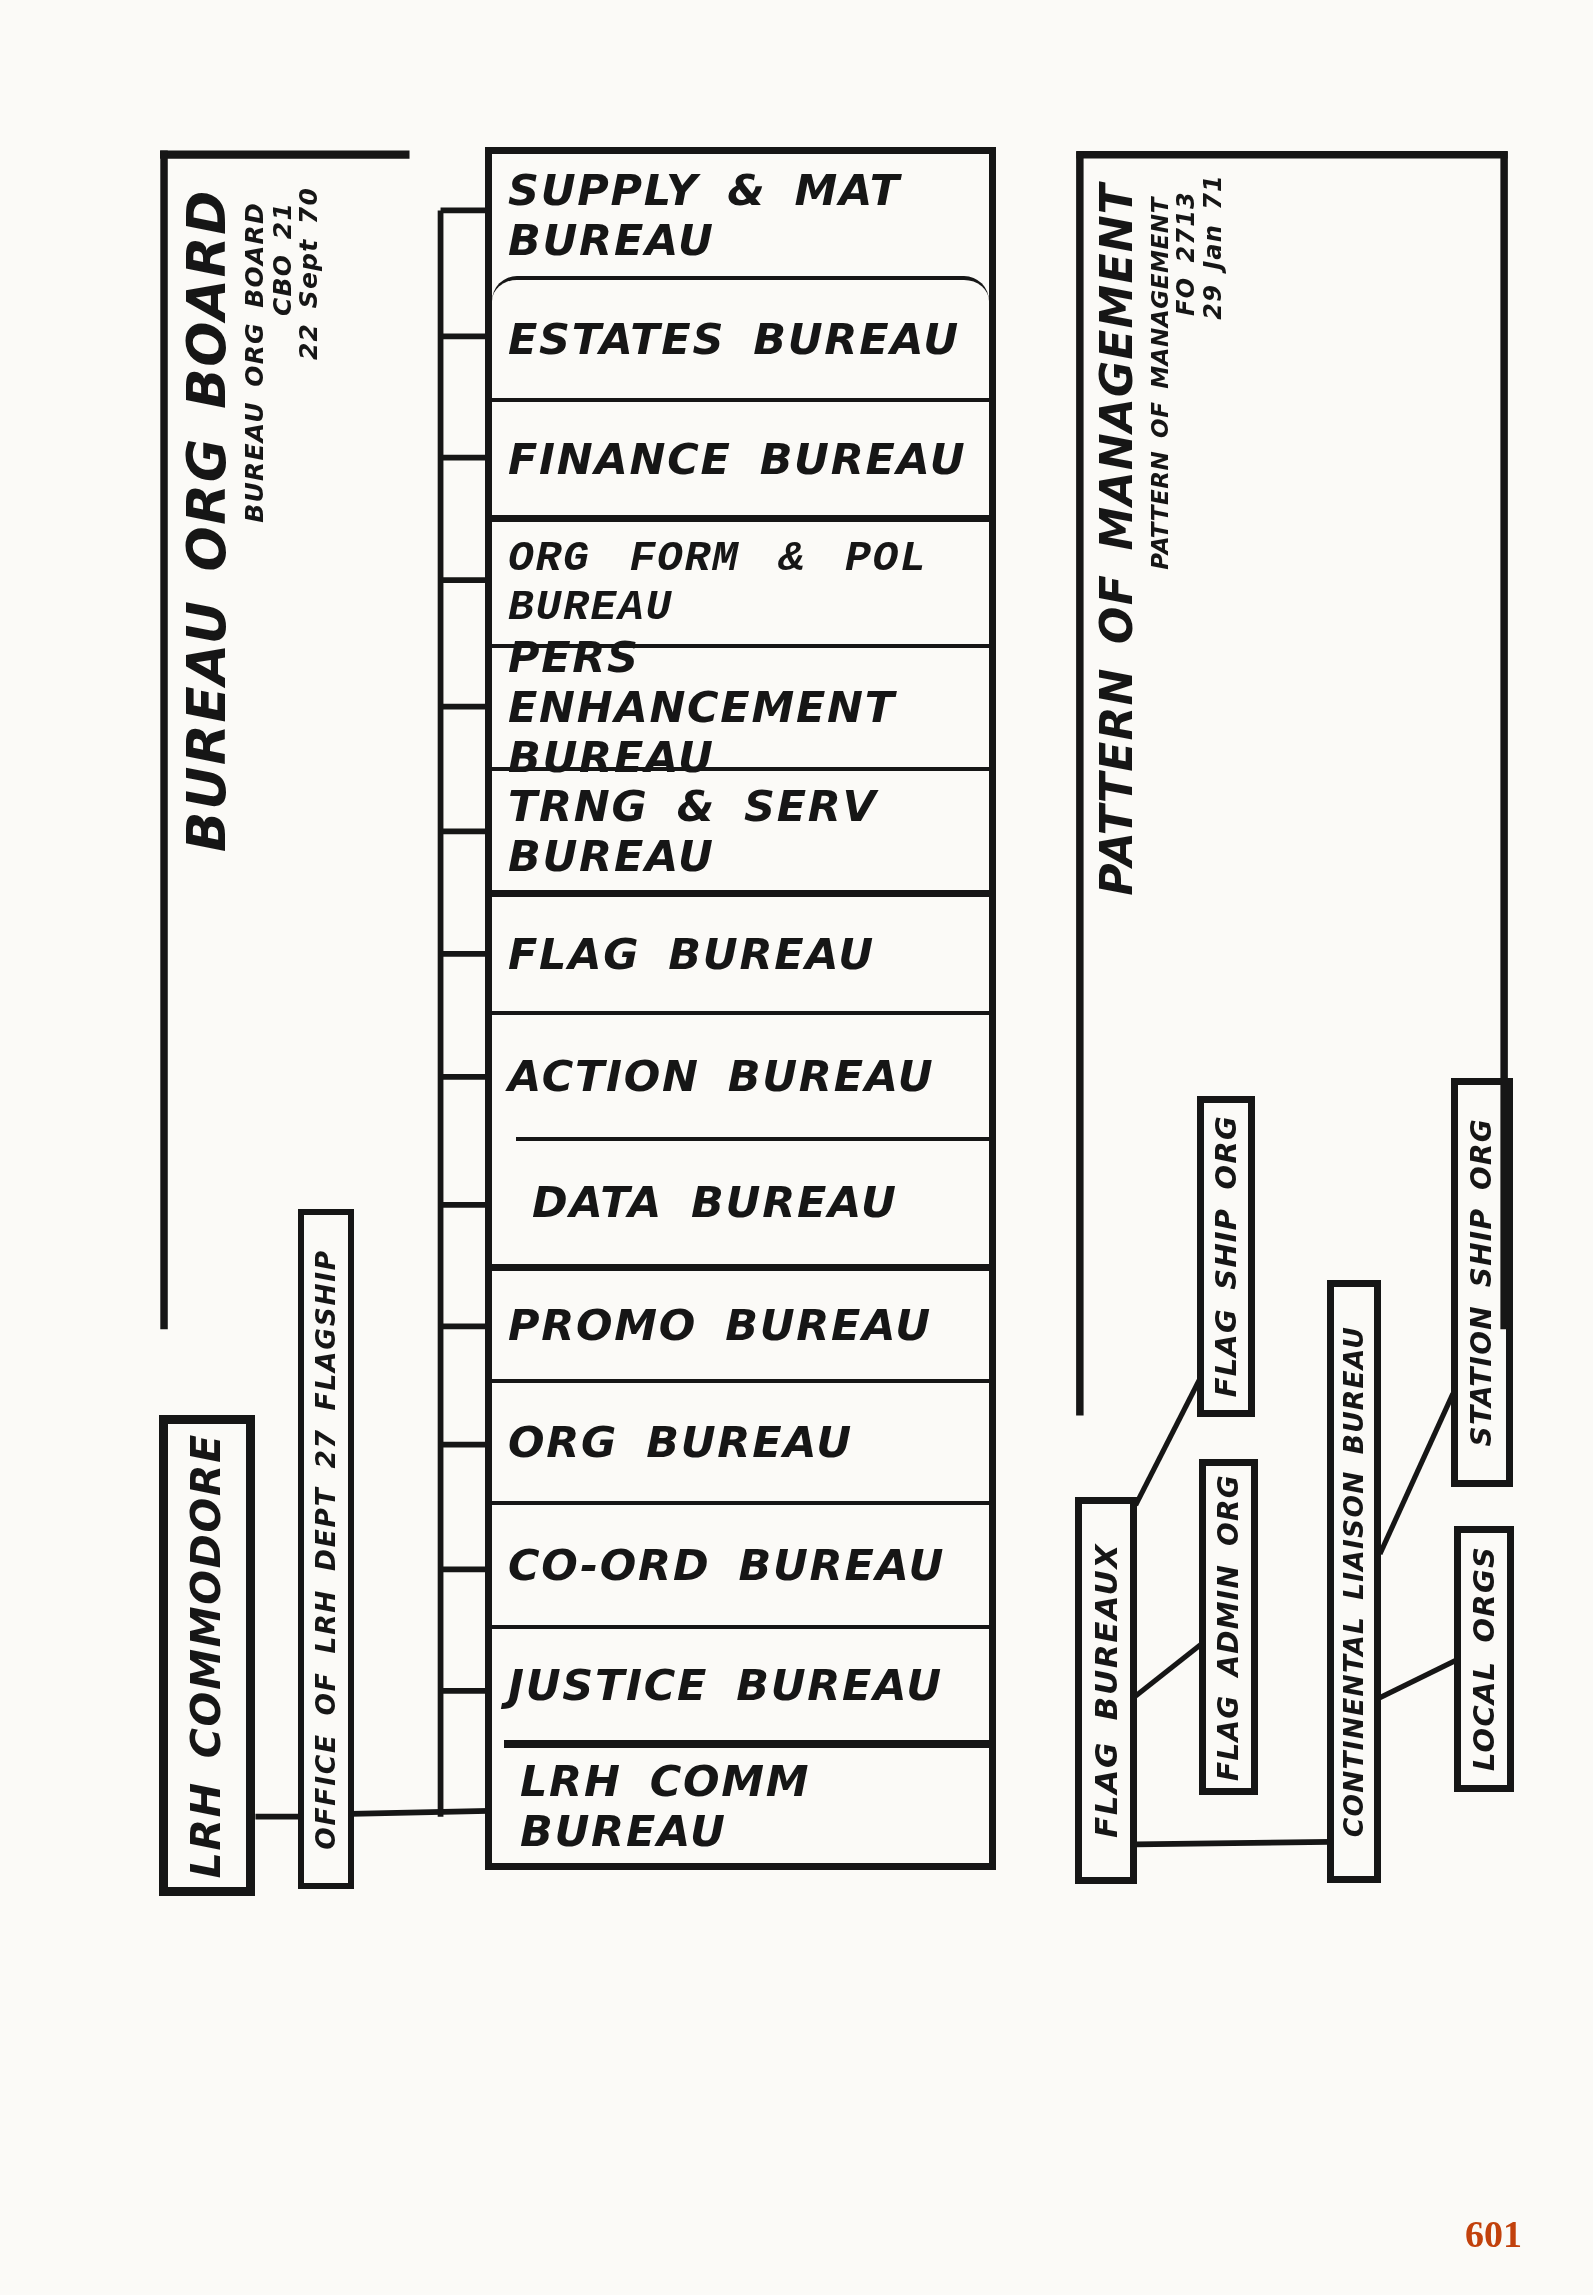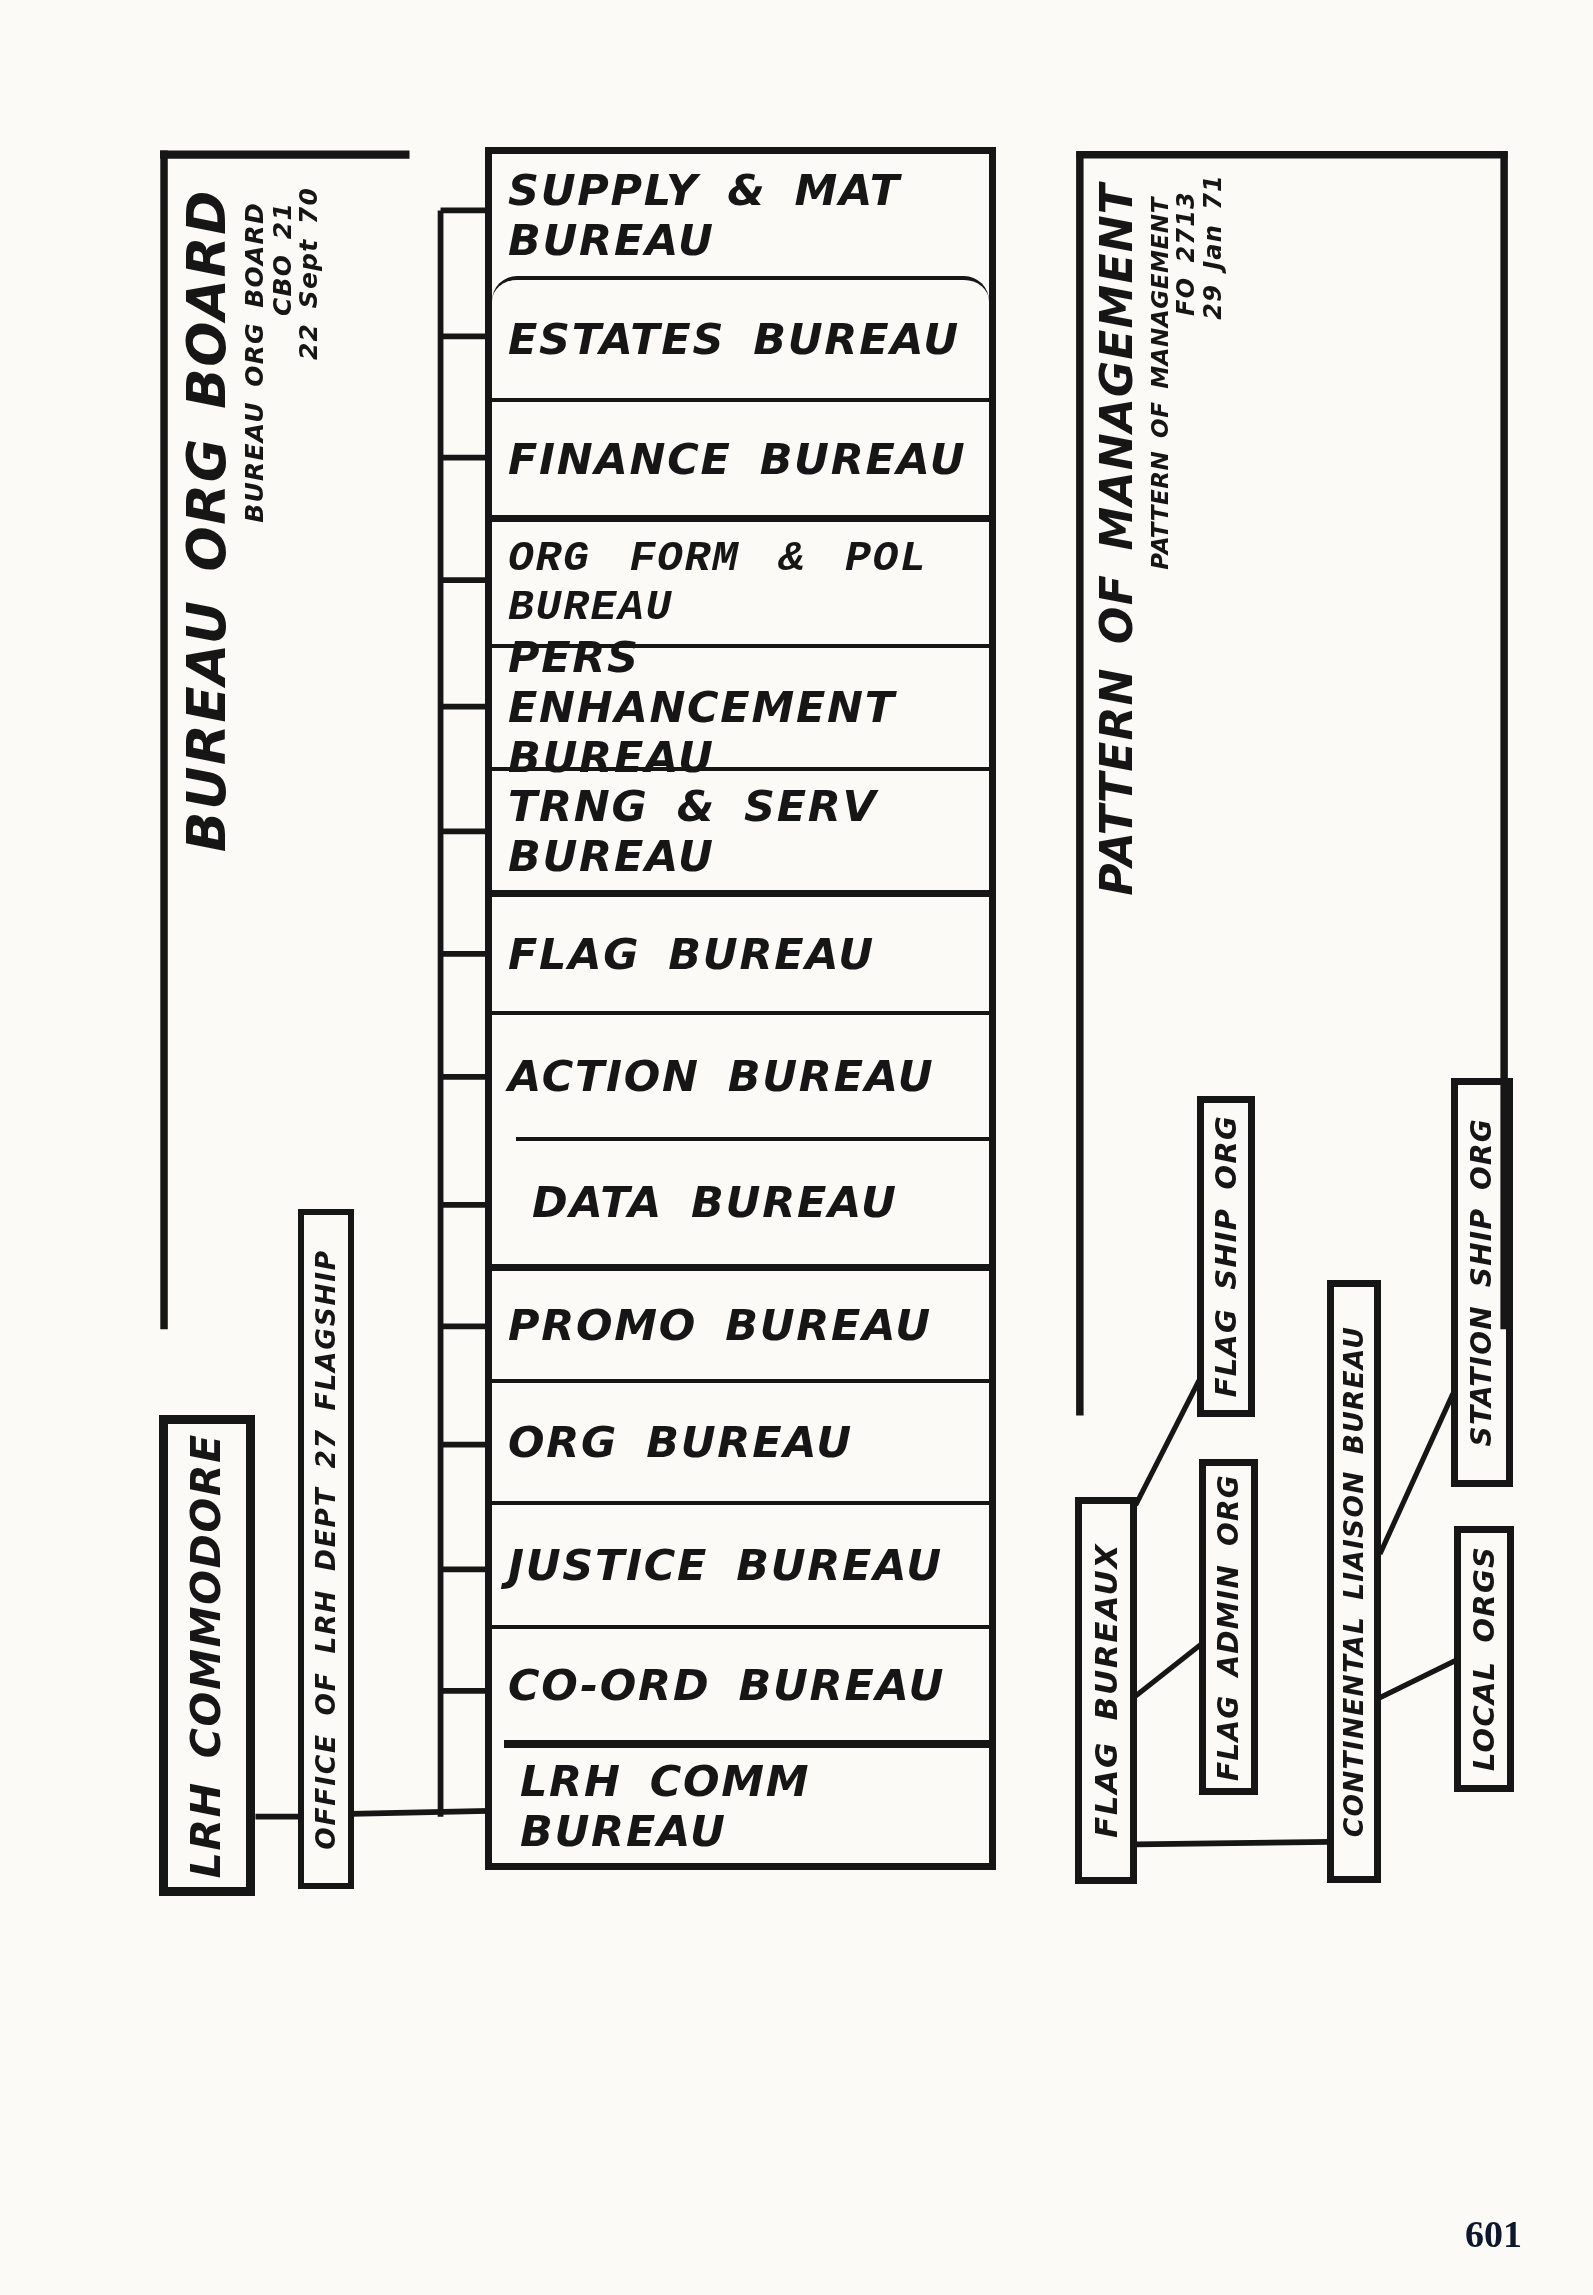--- a/index.html
+++ b/index.html
@@ -46,21 +46,21 @@
   .bureau-cell:nth-child(9){ flex-grow:224;margin-left:24px; }
   .bureau-cell:nth-child(10){ flex-grow:197; border-top-width:7.5px; }
   .bureau-cell:nth-child(11){ flex-grow:215; }
   .bureau-cell:nth-child(12){ flex-grow:220; }
   .bureau-cell:nth-child(13){ flex-grow:202; }
   .bureau-cell:nth-child(14){ flex-grow:209; border-top-width:8px;margin-left:12px; }
   svg.lines{ position:absolute; left:0; top:0; pointer-events:none; }
   #page-number{
     position:absolute; left:1465px; top:2212px;
     font-family:"Liberation Serif", serif; font-weight:700; font-size:38px;
-    font-style:normal; color:#0f172a;
+    font-style:normal; color:#c2410c;
   }
 </style>
 </head>
 <body>
 
 <div id="page">
 
   <svg class="lines" width="1594" height="2295" viewBox="0 0 2772 3992">
 
     <line x1="278" y1="269" x2="712" y2="269" stroke="#161616" stroke-width="14"></line>
@@ -105,22 +105,22 @@
     <div class="bureau-cell">ESTATES BUREAU</div>
     <div class="bureau-cell">FINANCE BUREAU</div>
     <div class="bureau-cell">ORG FORM &amp; POL BUREAU</div>
     <div class="bureau-cell">PERS ENHANCEMENT BUREAU</div>
     <div class="bureau-cell">TRNG &amp; SERV BUREAU</div>
     <div class="bureau-cell">FLAG BUREAU</div>
     <div class="bureau-cell">ACTION BUREAU</div>
     <div class="bureau-cell">DATA BUREAU</div>
     <div class="bureau-cell">PROMO BUREAU</div>
     <div class="bureau-cell">ORG BUREAU</div>
+    <div class="bureau-cell">CO-ORD BUREAU</div>
     <div class="bureau-cell">JUSTICE BUREAU</div>
-    <div class="bureau-cell">CO-ORD BUREAU</div>
     <div class="bureau-cell">LRH COMM BUREAU</div>
   </div>
 
   <div class="box" style="left:159px; top:1415px; width:96px; height:481px; border-width:9.2px;">
     <span class="vtext hand" style="font-size:41px; letter-spacing:1.7px; word-spacing:7px;">LRH COMMODORE</span>
   </div>
 
   <div class="box" style="left:298px; top:1209px; width:56px; height:680px; border-width:6.3px;">
     <span class="vtext hand" style="font-size:26.5px; letter-spacing:1.7px; word-spacing:7px;">OFFICE OF LRH DEPT 27 FLAGSHIP</span>
   </div>

